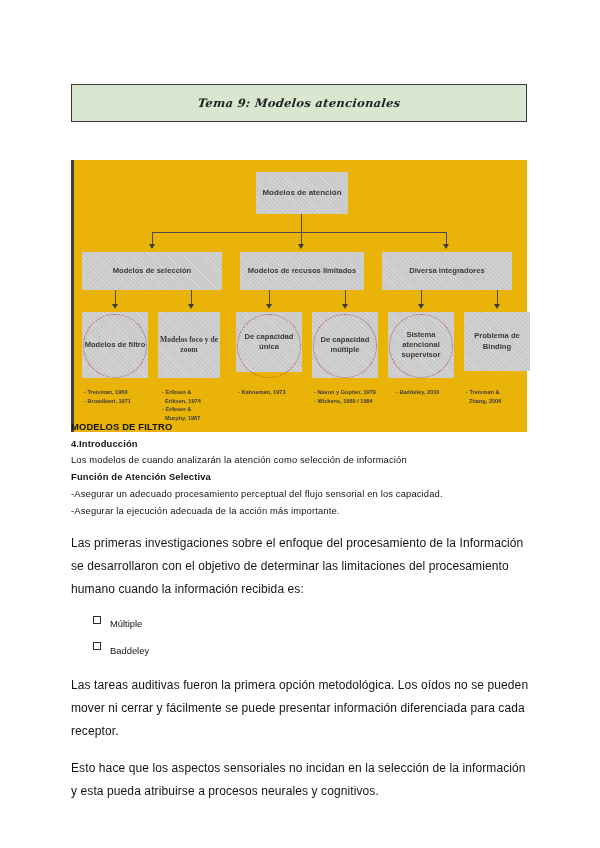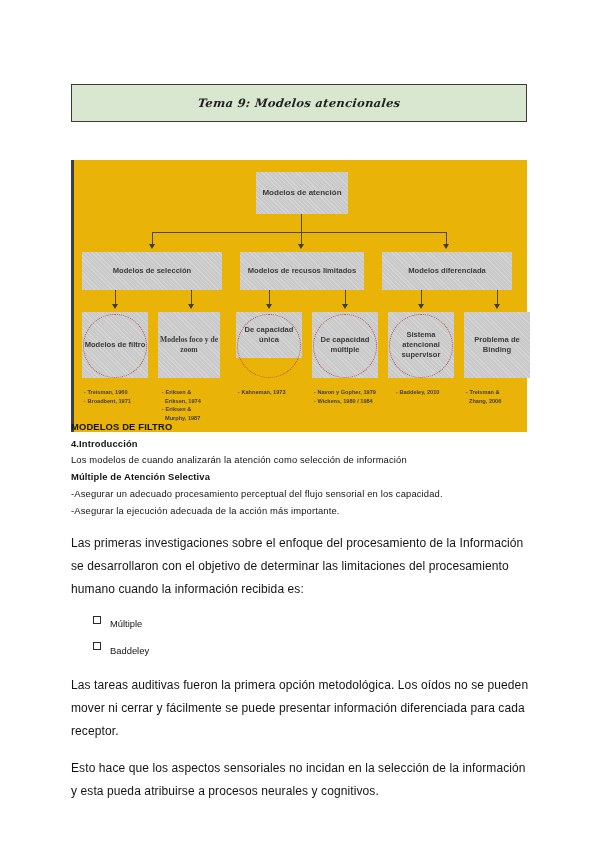--- a/index.html
+++ b/index.html
@@ -83,24 +83,24 @@
   .n-root { left: 182px; top: 12px; width: 92px; height: 42px; font-size: 8px; }
 
   
   .n-r2a { left: 8px;   top: 92px; width: 140px; height: 38px; }
   .n-r2b { left: 166px; top: 92px; width: 124px; height: 38px; }
   .n-r2c { left: 308px; top: 92px; width: 130px; height: 38px; }
 
   
   .n-r3a { left: 8px;   top: 152px; width: 66px; height: 66px; }
   .n-r3b { left: 84px;  top: 152px; width: 62px; height: 66px; font-family: Liberation Serif, serif; }
-  .n-r3c { left: 162px; top: 152px; width: 66px; height: 46px; text-align: center; }
+  .n-r3c { left: 162px; top: 152px; width: 66px; height: 60px; text-align: center; }
   .n-r3d { left: 238px; top: 152px; width: 66px; height: 66px; }
   .n-r3e { left: 314px; top: 152px; width: 66px; height: 66px; }
-  .n-r3f { left: 390px; top: 152px; width: 66px; height: 66px; }
+  .n-r3f { left: 390px; top: 152px; width: 66px; height: 59px; }
 
   
   .circle-mark {
     position: absolute;
     width: 62px;
     height: 62px;
     border: 1.3px dotted #a83b38;
     border-radius: 50%;
     pointer-events: none;
     opacity: .85;
@@ -197,21 +197,21 @@
     <div class="arrow" style="left:224px; top:84px;"></div>
     <div class="arrow" style="left:369px; top:84px;"></div>
 
     <div class="node n-r2a">
       <span>Modelos de selección</span>
     </div>
     <div class="node n-r2b">
       <span>Modelos de recusos limitados</span>
     </div>
     <div class="node n-r2c">
-      <span>Modelos diferenciada</span>
+      <span>Diversa integradores</span>
     </div>
 
     <div class="ln v" style="left:41px;  top:130px; height:14px;"></div>
     <div class="arrow" style="left:38px; top:144px;"></div>
     <div class="ln v" style="left:117px; top:130px; height:14px;"></div>
     <div class="arrow" style="left:114px; top:144px;"></div>
     <div class="ln v" style="left:195px; top:130px; height:14px;"></div>
     <div class="arrow" style="left:192px; top:144px;"></div>
     <div class="ln v" style="left:271px; top:130px; height:14px;"></div>
     <div class="arrow" style="left:268px; top:144px;"></div>
@@ -269,21 +269,21 @@
       <div style="padding-left:3px;">Zhang, 2006</div>
     </div>
 
   </div>
 
   <div class="body-text">
 
     <p class="line bold">MODELOS DE FILTRO</p>
     <p class="line bold">4.Introducción</p>
     <p class="line">Los modelos de cuando analizarán la atención como selección de información</p>
-    <p class="line bold">Múltiple de Atención Selectiva</p>
+    <p class="line bold">Función de Atención Selectiva</p>
     <p class="line">-Asegurar un adecuado procesamiento perceptual del flujo sensorial en los capacidad.</p>
     <p class="line">-Asegurar la ejecución adecuada de la acción más importante.</p>
 
     <div class="spacer-sm"></div>
 
     <p class="para">Las primeras investigaciones sobre el enfoque del procesamiento de la Información se desarrollaron con el objetivo de determinar las limitaciones del procesamiento humano cuando la información recibida es:</p>
 
     <div class="spacer-sm"></div>
 
     <div class="checkline">

